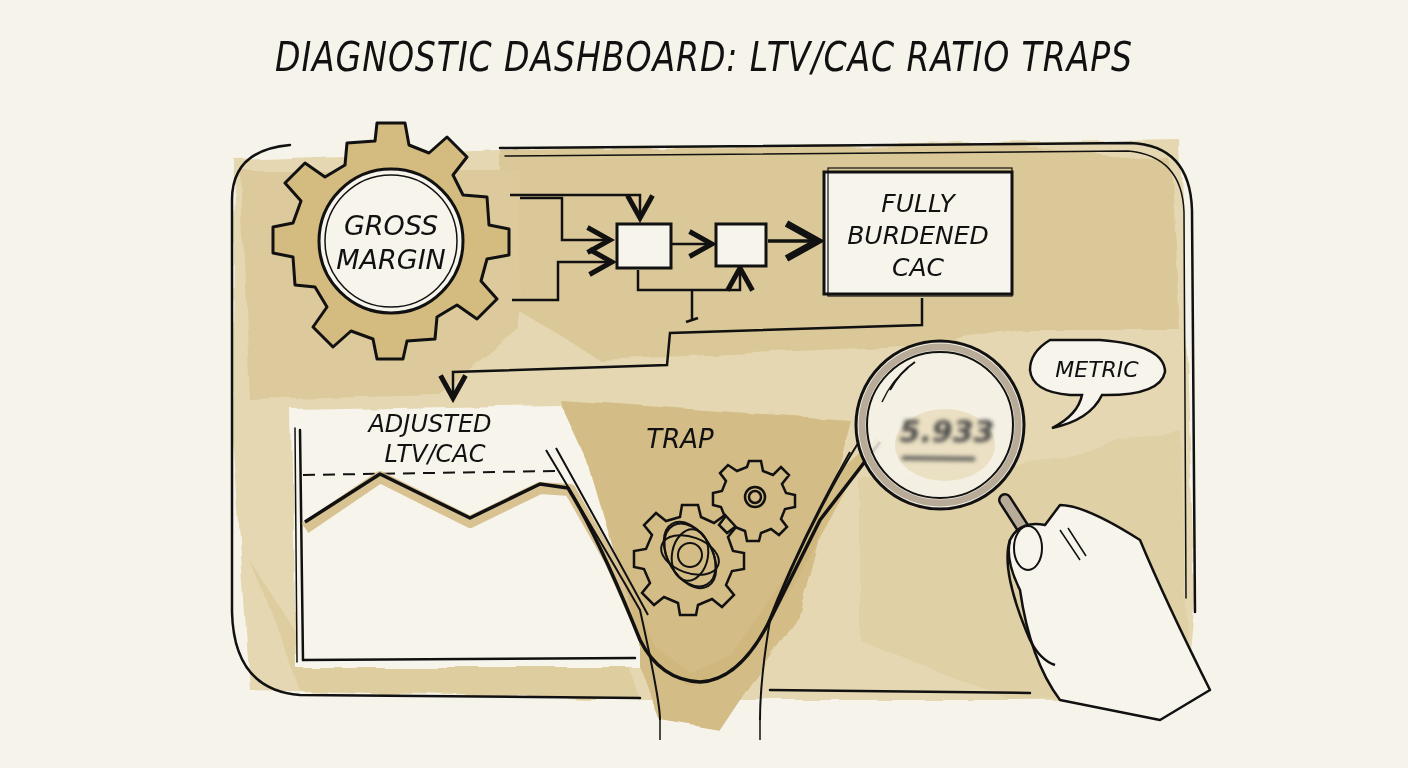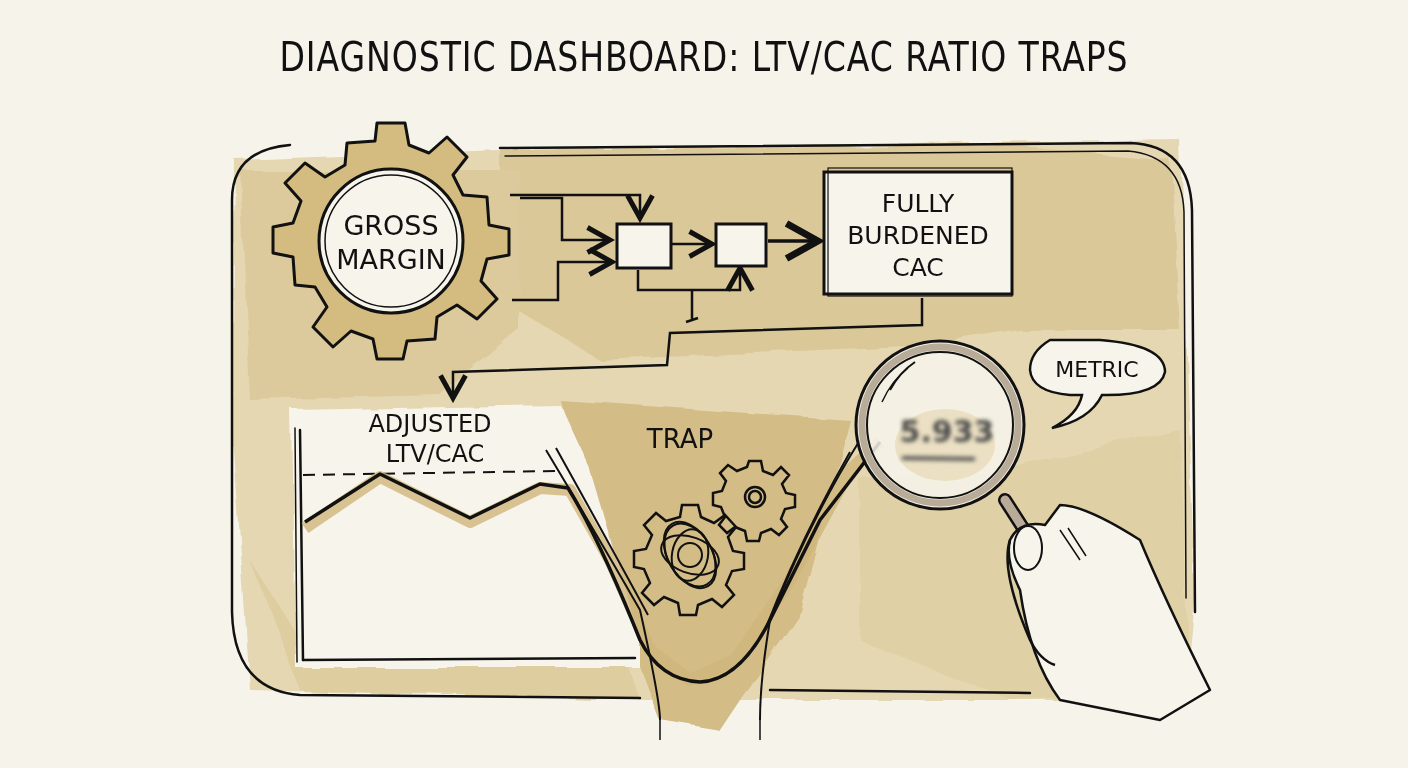--- a/index.html
+++ b/index.html
@@ -2,21 +2,21 @@
 <html><head>
 <meta charset="utf-8">
 <style>
   html, body { margin: 0; padding: 0; }
   body {
     width: 1408px; height: 768px; overflow: hidden;
     background: #f6f3ea;
     font-family: "DejaVu Sans", sans-serif;
     position: relative;
   }
-  .stage { position: absolute; left: 0; top: 0; width: 1408px; height: 768px; }
+  .stage { position: absolute; left: 0; top: 0; width: 1408px; height: 768px; font-style: italic; }
   .title {
     position: absolute; left: 0; top: 34px; width: 1408px; text-align: center;
     font-family: "DejaVu Sans Condensed", "DejaVu Sans", sans-serif;
     font-size: 40px; letter-spacing: 1px; color: #111; font-weight: normal;
     transform: scaleX(0.92);
   }
   svg text { font-family: "DejaVu Sans", sans-serif; fill: #111; }
   .blur { filter: blur(2.2px); }
 </style>
 </head>

